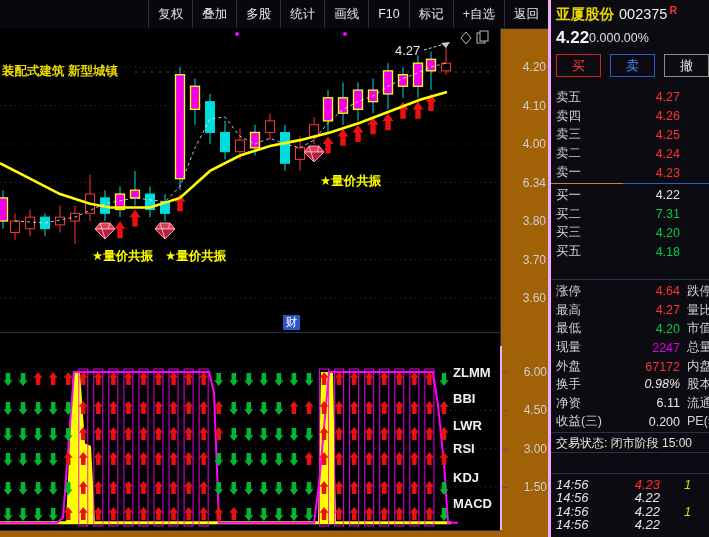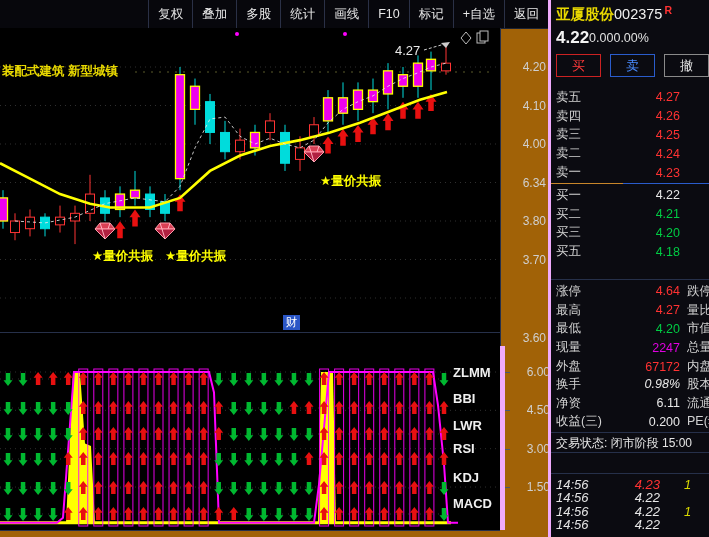--- a/index.html
+++ b/index.html
@@ -13,29 +13,29 @@
   
   #main-chart{position:absolute;left:0;top:28px;width:500px;height:304px;background:#000;
               border-bottom:1px solid #26304a;}
   #price-axis{position:absolute;left:500px;top:28px;width:48px;height:318px;border-left:1px solid #26304a;}
   .axis-label{position:absolute;right:3px;font-size:12px;color:#cfcfcf;}
   #xaxis-strip{position:absolute;left:0;top:333px;width:500px;height:13px;background:#000;}
   #cai-badge{position:absolute;left:283px;top:287px;width:17px;height:15px;background:#2a56c6;
              color:#fff;font-size:11.5px;line-height:15px;text-align:center;}
   #indicator{position:absolute;left:0;top:346px;width:500px;height:184px;background:#000;
              border-bottom:1px solid #26304a;}
-  #indicator-axis{position:absolute;left:500px;top:346px;width:48px;height:184px;border-left:5px solid #f0abfc;}
+  #indicator-axis{position:absolute;left:500px;top:346px;width:48px;height:184px;border-left:2px solid #f0abfc;}
   .tick-mark{position:absolute;left:0;width:5px;height:1px;background:#4a5570;}
   
   #right-panel{position:absolute;left:548px;top:0;width:161px;height:537px;background:#0b0b11;
                border-left:3px solid #f0abfc;overflow:hidden;}
   .rp{position:absolute;left:0;width:161px;box-sizing:border-box;padding:0 0 0 5px;}
   #name-row{top:4px;height:20px;display:flex;align-items:center;white-space:nowrap;}
   #stock-name{color:#e8d800;font-weight:bold;font-size:14.5px;}
-  #stock-code{color:#f0f0f0;font-size:14.5px;}
+  #stock-code{color:#f0f0f0;font-size:14.5px;margin-left:5px;}
   #r-tag{color:#ff3232;font-size:10.5px;font-weight:bold;margin-left:2px;transform:translateY(-4px);}
   #price-row{top:27px;height:22px;display:flex;align-items:center;white-space:nowrap;}
   #cur-price{color:#f4f4f4;font-weight:bold;font-size:17px;}
   .chg{color:#e0e0e0;font-size:12.5px;}
   #btn-row{top:54px;height:24px;display:flex;gap:9px;}
   .trade-btn{width:43px;height:21px;line-height:21px;text-align:center;font-size:13px;
              background:#0b0b11;border:1px solid;}
   #buy-btn{color:#ff3a3a;border-color:#c22;}
   #sell-btn{color:#4a8cff;border-color:#2a5ccc;}
   #cancel-btn{color:#e6e6e6;border-color:#8a8a8a;}
@@ -199,21 +199,21 @@
     <div id="cai-badge">财</div>
   </div>
 
   <div id="price-axis">
       <span class="axis-label" style="top: 32px;">4.20</span>
       <span class="axis-label" style="top: 70.5px;">4.10</span>
       <span class="axis-label" style="top: 109px;">4.00</span>
       <span class="axis-label" style="top: 147.5px;">6.34</span>
       <span class="axis-label" style="top: 186px;">3.80</span>
       <span class="axis-label" style="top: 224.5px;">3.70</span>
-      <span class="axis-label" style="top: 263px; margin-top: 40px;">3.60</span>
+      <span class="axis-label" style="top: 263px;">3.60</span>
     </div>
   <div id="xaxis-strip"></div>
 
   <div id="indicator">
     <svg id="ind-svg" width="500" height="184">
         <line x1="0" y1="26" x2="500" y2="26" stroke="#2f2f2f" stroke-width="1" stroke-dasharray="1 4"></line>
         <line x1="0" y1="64.34" x2="500" y2="64.34" stroke="#2f2f2f" stroke-width="1" stroke-dasharray="1 4"></line>
         <line x1="0" y1="102.67999999999999" x2="500" y2="102.67999999999999" stroke="#2f2f2f" stroke-width="1" stroke-dasharray="1 4"></line>
         <line x1="0" y1="141.01999999999998" x2="500" y2="141.01999999999998" stroke="#2f2f2f" stroke-width="1" stroke-dasharray="1 4"></line>
         <line x1="0" y1="33" x2="448" y2="33" stroke="#303030" stroke-width="1" stroke-dasharray="1 5"></line>
@@ -491,21 +491,21 @@
       <div class="half-orange"></div>
         <div class="half-blue"></div>
     </div>
     <div class="rp" id="bids-block" style="top:186px">
         <div class="qrow">
           <span class="qlabel">买一</span>
           <span class="qvalue" style="color: rgb(232, 232, 232);">4.22</span>
         </div>
         <div class="qrow">
           <span class="qlabel">买二</span>
-          <span class="qvalue" style="color: rgb(0, 204, 68);">4.21</span>
+          <span class="qvalue" style="color: rgb(0, 204, 68);">7.31</span>
         </div>
         <div class="qrow">
           <span class="qlabel">买三</span>
           <span class="qvalue" style="color: rgb(0, 204, 68);">4.20</span>
         </div>
         <div class="qrow">
           <span class="qlabel">买五</span>
           <span class="qvalue" style="color: rgb(0, 204, 68);">4.18</span>
         </div>
       </div>

